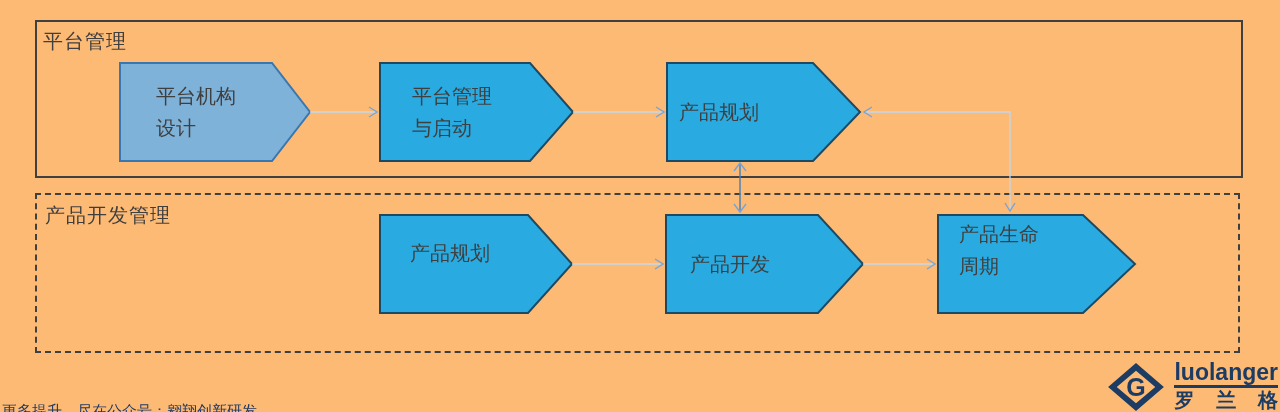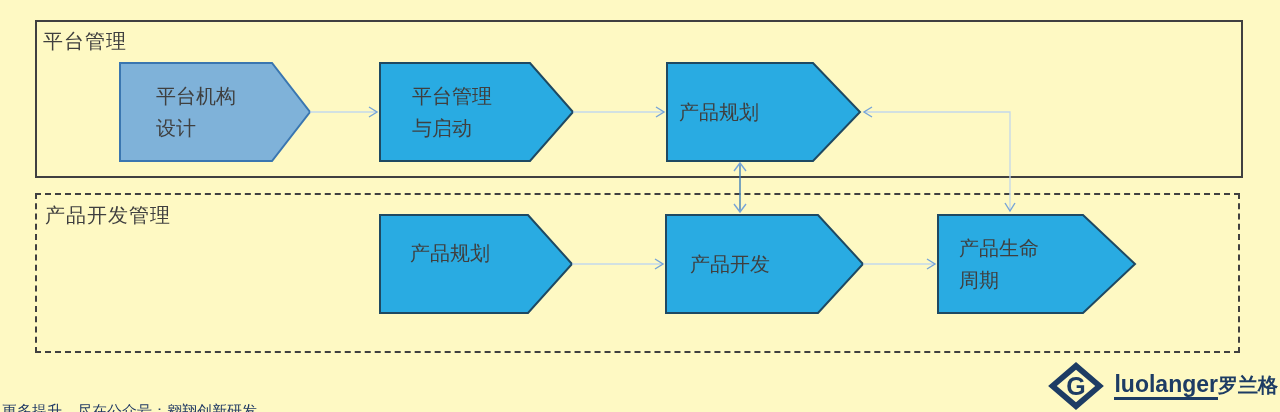--- a/index.html
+++ b/index.html
@@ -1,42 +1,42 @@
 <!DOCTYPE html>
 <html><head>
 <meta charset="utf-8">
 <style>
   html,body{margin:0;padding:0;background:#ffffff;}
   body{font-family:"Liberation Sans","DejaVu Sans",sans-serif;}
-  #canvas{position:relative;width:1280px;height:412px;background:#fef9c3;overflow:hidden;}
+  #canvas{position:relative;width:1280px;height:412px;background:#fdba74;overflow:hidden;}
 
   .section{position:absolute;background:transparent;box-sizing:border-box;}
   #sec-platform{left:35px;top:20px;width:1208px;height:158px;border:2px solid #404040;}
   #sec-product{left:35px;top:193px;width:1205px;height:160px;border:2px dashed #404040;}
 
   .section-title{position:absolute;font-size:20px;color:#3f3f3f;letter-spacing:1px;}
   #title-platform{left:43px;top:28px;}
   #title-product{left:45px;top:202px;}
 
   #diagram-svg{position:absolute;left:0;top:0;width:1280px;height:412px;}
 
   .shape-label{position:absolute;display:flex;flex-direction:column;justify-content:center;
     box-sizing:border-box;font-size:20px;line-height:1.6;color:#3f3f3f;
     white-space:pre-line;pointer-events:none;}
   #lbl-s1{left:120px;top:63px;width:152px;height:98px;padding-left:24px;margin-left:12px;}
   #lbl-s2{left:380px;top:63px;width:150px;height:98px;padding-left:32px;}
   #lbl-s3{left:667px;top:63px;width:146px;height:98px;padding-left:12px;}
   #lbl-s4{left:380px;top:215px;width:148px;height:76px;padding-left:30px;}
   #lbl-s5{left:666px;top:215px;width:152px;height:98px;padding-left:24px;}
-  #lbl-s6{left:938px;top:215px;width:145px;height:98px;padding-left:21px;}
+  #lbl-s6{left:938px;top:201px;width:145px;height:98px;padding-left:21px;}
 
   #footer-note{position:absolute;left:2px;top:385px;font-size:15px;color:#1f3864;margin-top:17px;}
 
   #logo{position:absolute;right:2px;top:361px;display:flex;align-items:center;gap:9px;}
-  #logo-text{display:flex;}
+  #logo-text{display:flex;flex-direction:column;}
   #logo-name{font-size:23px;font-weight:bold;color:#1d3c64;line-height:1;
     border-bottom:3px solid #1d3c64;padding-bottom:1px;letter-spacing:0px;}
   #logo-cjk{font-size:20px;font-weight:600;color:#1d3c64;line-height:1.15;
     display:flex;justify-content:space-between;padding-top:1px;}
 </style>
 </head>
 <body>
 
 <div id="canvas">
 

